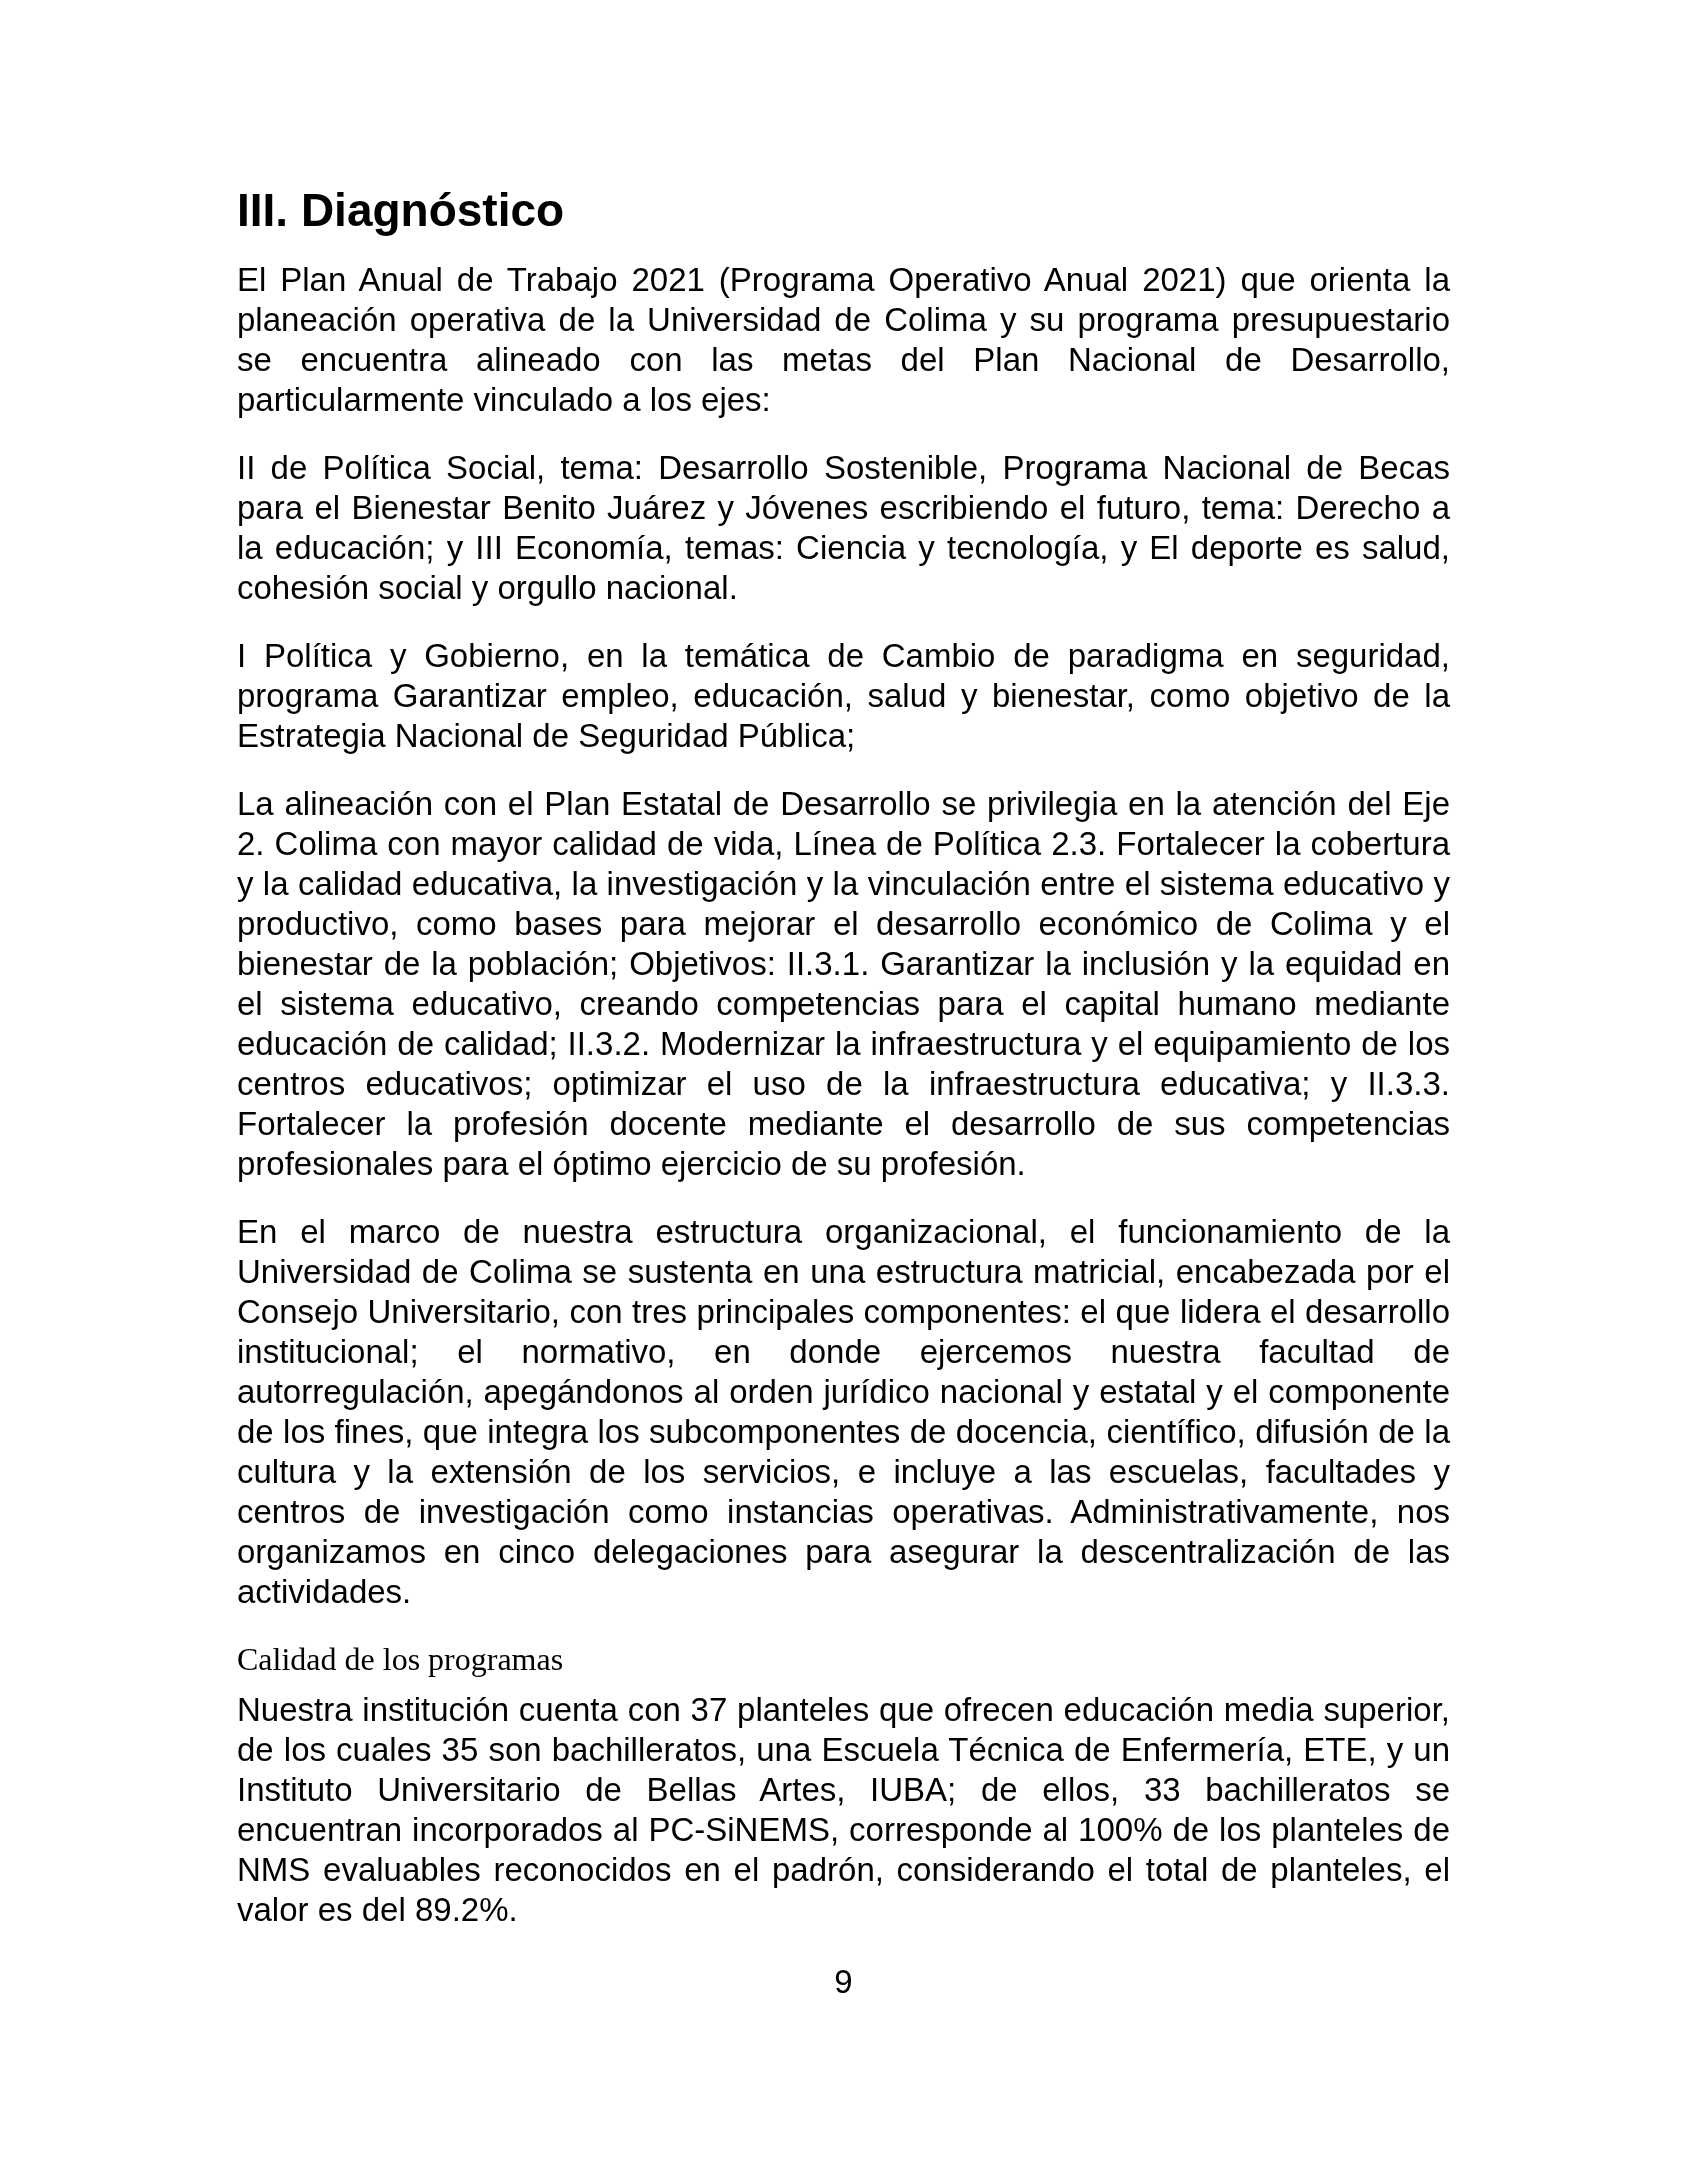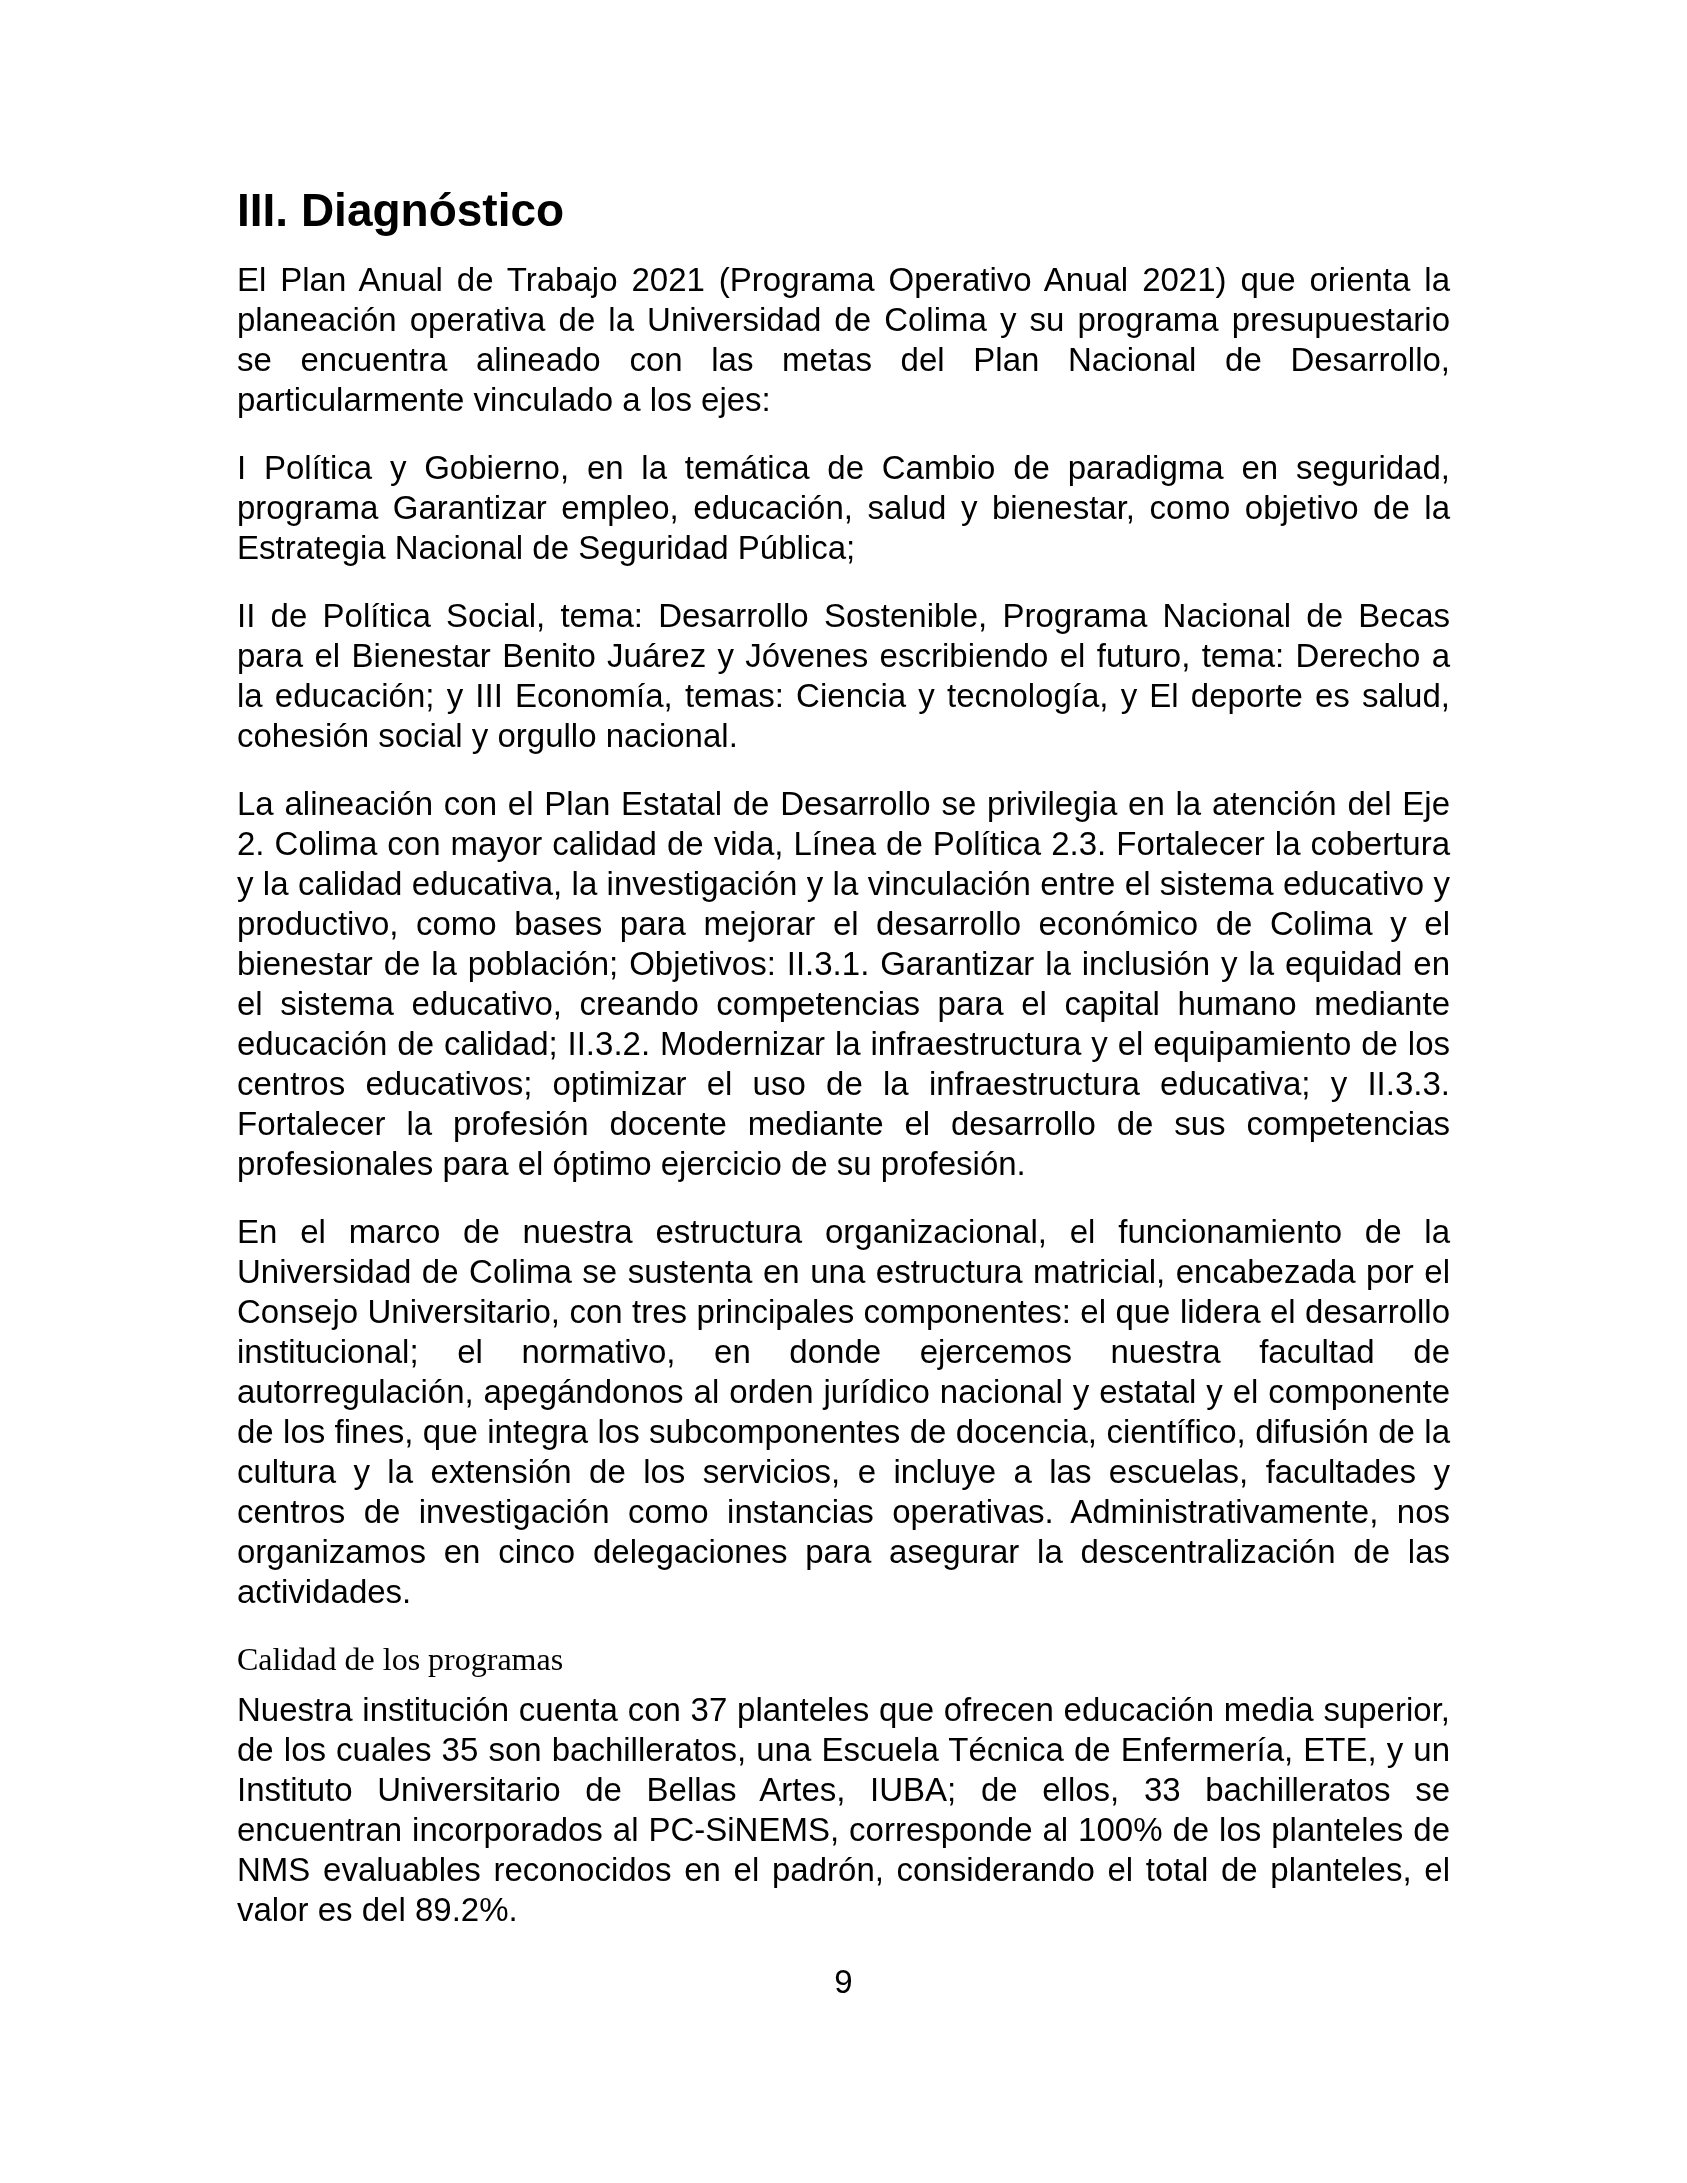--- a/index.html
+++ b/index.html
@@ -57,23 +57,23 @@
   </style>
 </head>
 <body>
 
 <div class="page">
 
   <div class="h1">III. Diagnóstico</div>
 
   <p class="body-par">El Plan Anual de Trabajo 2021 (Programa Operativo Anual 2021) que orienta la planeación operativa de la Universidad de Colima y su programa presupuestario se encuentra alineado con las metas del Plan Nacional de Desarrollo, particularmente vinculado a los ejes:</p>
 
+  <p class="body-par">II de Política Social, tema: Desarrollo Sostenible, Programa Nacional de Becas para el Bienestar Benito Juárez y Jóvenes escribiendo el futuro, tema: Derecho a la educación; y III Economía, temas: Ciencia y tecnología, y El deporte es salud, cohesión social y orgullo nacional.</p>
+
   <p class="body-par">I Política y Gobierno, en la temática de Cambio de paradigma en seguridad, programa Garantizar empleo, educación, salud y bienestar, como objetivo de la Estrategia Nacional de Seguridad Pública;</p>
-
-  <p class="body-par">II de Política Social, tema: Desarrollo Sostenible, Programa Nacional de Becas para el Bienestar Benito Juárez y Jóvenes escribiendo el futuro, tema: Derecho a la educación; y III Economía, temas: Ciencia y tecnología, y El deporte es salud, cohesión social y orgullo nacional.</p>
 
   <p class="body-par">La alineación con el Plan Estatal de Desarrollo se privilegia en la atención del Eje 2. Colima con mayor calidad de vida, Línea de Política 2.3. Fortalecer la cobertura y la calidad educativa, la investigación y la vinculación entre el sistema educativo y productivo, como bases para mejorar el desarrollo económico de Colima y el bienestar de la población; Objetivos: II.3.1. Garantizar la inclusión y la equidad en el sistema educativo, creando competencias para el capital humano mediante educación de calidad; II.3.2. Modernizar la infraestructura y el equipamiento de los centros educativos; optimizar el uso de la infraestructura educativa; y II.3.3. Fortalecer la profesión docente mediante el desarrollo de sus competencias profesionales para el óptimo ejercicio de su profesión.</p>
 
   <p class="body-par">En el marco de nuestra estructura organizacional, el funcionamiento de la Universidad de Colima se sustenta en una estructura matricial, encabezada por el Consejo Universitario, con tres principales componentes: el que lidera el desarrollo institucional; el normativo, en donde ejercemos nuestra facultad de autorregulación, apegándonos al orden jurídico nacional y estatal y el componente de los fines, que integra los subcomponentes de docencia, científico, difusión de la cultura y la extensión de los servicios, e incluye a las escuelas, facultades y centros de investigación como instancias operativas. Administrativamente, nos organizamos en cinco delegaciones para asegurar la descentralización de las actividades.</p>
 
 
   <div class="subheading">Calidad de los programas</div>
 
   <p class="body-par">Nuestra institución cuenta con 37 planteles que ofrecen educación media superior, de los cuales 35 son bachilleratos, una Escuela Técnica de Enfermería, ETE, y un Instituto Universitario de Bellas Artes, IUBA; de ellos, 33 bachilleratos se encuentran incorporados al PC-SiNEMS, corresponde al 100% de los planteles de NMS evaluables reconocidos en el padrón, considerando el total de planteles, el valor es del 89.2%.</p>
 

